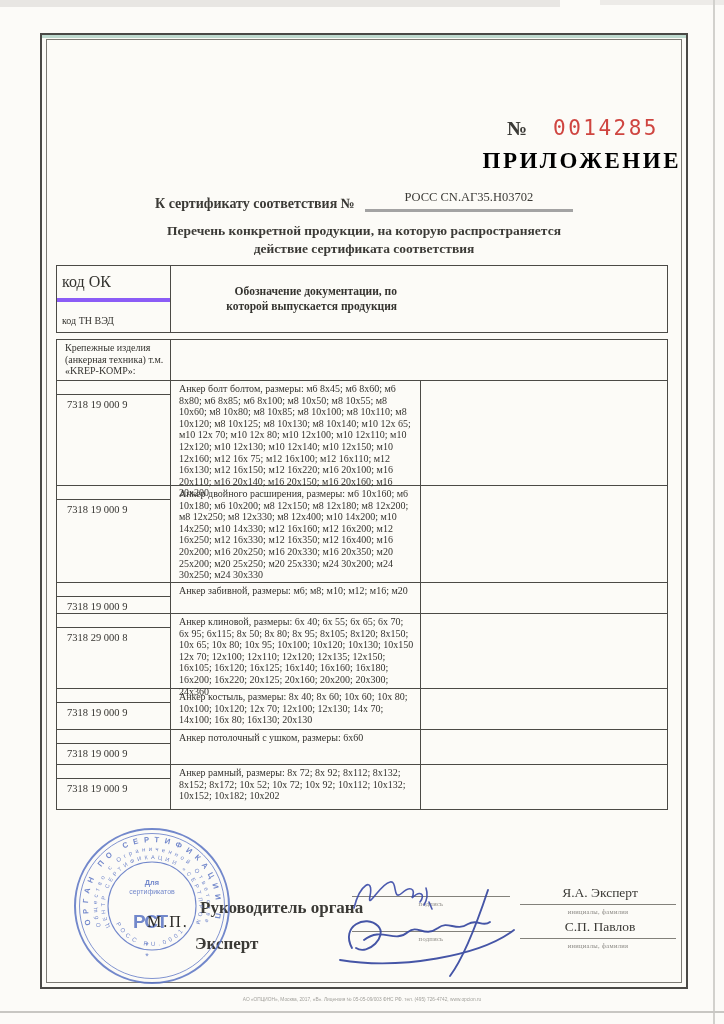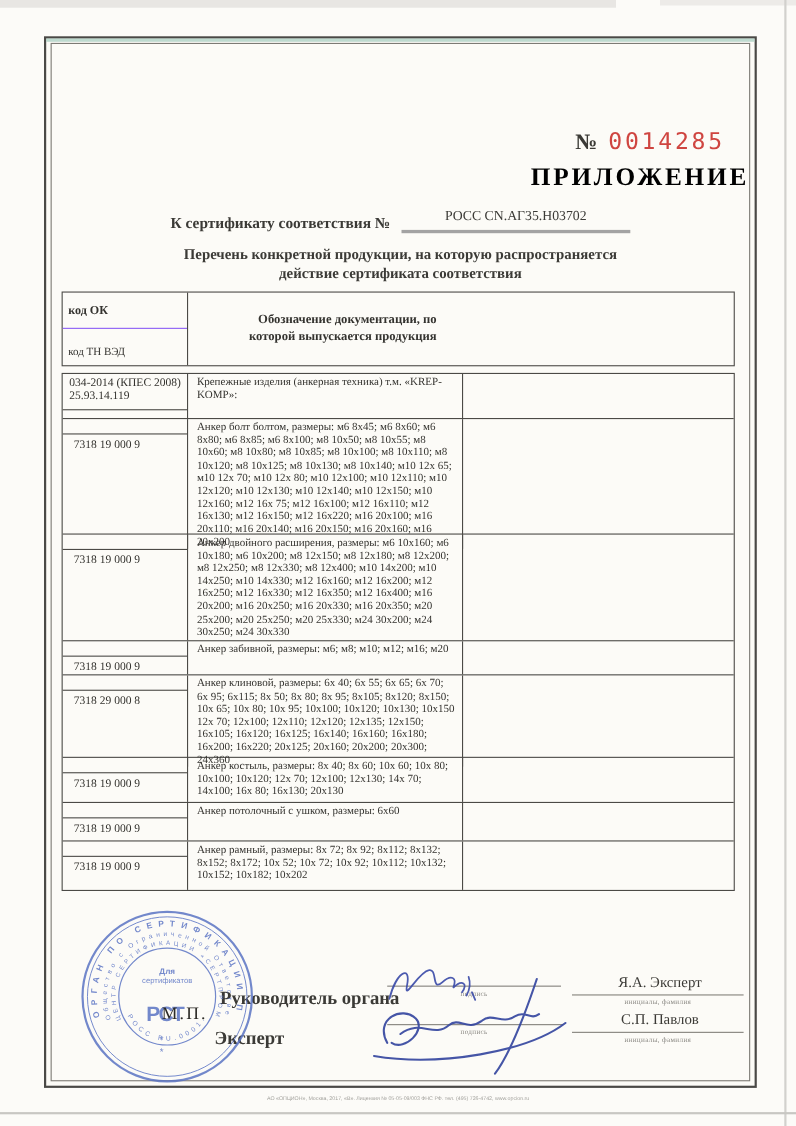--- a/index.html
+++ b/index.html
@@ -16,39 +16,39 @@
   .teal-line{position:absolute;left:0;top:0;width:100%;height:3px;background:#a9cfc2;opacity:.75;}
   .frame-inner{position:absolute;left:4px;top:4px;right:4px;bottom:4px;border:1px solid #7c7a74;}
   
   .header-band{position:absolute;left:0;top:0;width:100%;height:71px;border-bottom:2px solid #403f3b;
                text-align:center;}
   .h-sys{margin-top:12px;font-size:19px;font-weight:bold;letter-spacing:3.5px;color:#3b3a36;}
   .h-agency{margin-top:4px;font-size:14.5px;font-weight:bold;letter-spacing:.4px;color:#3b3a36;}
   
   .number-row{position:absolute;right:22px;top:76px;white-space:nowrap;}
   .no-sign{font-size:20px;font-weight:bold;color:#3b3a36;}
-  .no-digits{font-family:"DejaVu Sans Mono",monospace;font-size:21px;color:#cf4540;letter-spacing:2.5px;margin-left:6px;}
+  .no-digits{font-family:"DejaVu Sans Mono",monospace;font-size:21px;color:#cf4540;letter-spacing:2.5px;margin-left:22px;}
   
   .doc-title{position:absolute;left:0;top:108px;width:100%;text-align:right;
              font-size:23px;font-weight:bold;letter-spacing:2.5px;color:#000000;}
   
   .cert-line{position:absolute;left:108px;top:147px;white-space:nowrap;}
   .cert-label{font-size:14px;font-weight:bold;color:#3b3a36;vertical-align:bottom;}
   .cert-value-wrap{display:inline-block;width:208px;margin-left:6px;border-bottom:3px solid #a3a3a3;
                    text-align:center;padding-bottom:4px;vertical-align:bottom;}
   .cert-value{font-size:12.5px;color:#3b3a36;}
   
   .subtitle{position:absolute;left:0;top:182px;width:100%;text-align:center;
             font-size:13.5px;font-weight:bold;color:#3b3a36;line-height:18px;}
   
   .thead{position:absolute;left:9px;top:225px;width:610px;height:66px;border:1.5px solid #4b4a46;
          display:grid;grid-template-columns:114px 250px 1fr;}
   .th-c1{border-right:1px solid #4b4a46;display:flex;flex-direction:column;}
-  .th-c1a{height:32px;border-bottom:1px solid #8b5cf6;display:flex;align-items:center;
-          padding-left:5px;font-size:11px;font-weight:bold;}
+  .th-c1a{height:32px;border-bottom:4px solid #8b5cf6;display:flex;align-items:center;
+          padding-left:5px;font-size:16px;font-weight:normal;}
   .th-c1b{flex:1;display:flex;align-items:flex-end;padding:0 0 6px 5px;font-size:10px;font-weight:normal;}
   .th-c2{border-right:1px solid #4b4a46;display:flex;align-items:center;justify-content:center;
          text-align:center;font-size:11.5px;font-weight:bold;line-height:15px;padding:0 28px;}
   .th-c3{display:flex;align-items:center;justify-content:center;text-align:right;
          font-size:11.5px;font-weight:bold;line-height:15px;padding:0 24px;}
   
   .tbody{position:absolute;left:9px;top:299px;width:610px;border:1.5px solid #4b4a46;}
   .trow{display:grid;grid-template-columns:114px 250px 1fr;}
   .trow + .trow{border-top:1px solid #4b4a46;}
   .tc1{border-right:1px solid #4b4a46;font-size:10.5px;line-height:12px;}
@@ -107,27 +107,20 @@
       <div class="thead">
         <div class="th-c1">
           <div class="th-c1a">код ОК</div>
           <div class="th-c1b">код ТН ВЭД</div>
         </div>
         <div class="th-c3">Обозначение документации, по которой выпускается продукция</div>
       </div>
 
       <div class="tbody" id="table-body">
           <div class="trow" style="height: 40px;">
-            <div class="tc1">
-              <div class="c1-top">
-                <div>034-2014 (КПЕС 2008)</div>
-                <div>25.93.14.119</div>
-              </div>
-              <div class="c1-after"></div>
-            </div>
             <div class="tc2">Крепежные изделия (анкерная техника) т.м. «KREP-KOMP»:</div>
             <div class="tc3"></div>
           </div>
           <div class="trow" style="height: 104px;">
             <div class="tc1">
               <div class="c1-spacer"></div>
               <div class="c1-code">7318 19 000 9</div>
             </div>
             <div class="tc2">Анкер болт болтом, размеры: м6 8х45; м6 8х60; м6 8х80; м6 8х85; м6 8х100; м8 10х50; м8 10х55; м8 10х60; м8 10х80; м8 10х85; м8 10х100; м8 10х110; м8 10х120; м8 10х125; м8 10х130; м8 10х140; м10 12х 65; м10 12х 70; м10 12х 80; м10 12х100; м10 12х110; м10 12х120; м10 12х130; м10 12х140; м10 12х150; м10 12х160; м12 16х 75; м12 16х100; м12 16х110; м12 16х130; м12 16х150; м12 16х220; м16 20х100; м16 20х110; м16 20х140; м16 20х150; м16 20х160; м16 20х200</div>
             <div class="tc3"></div>

